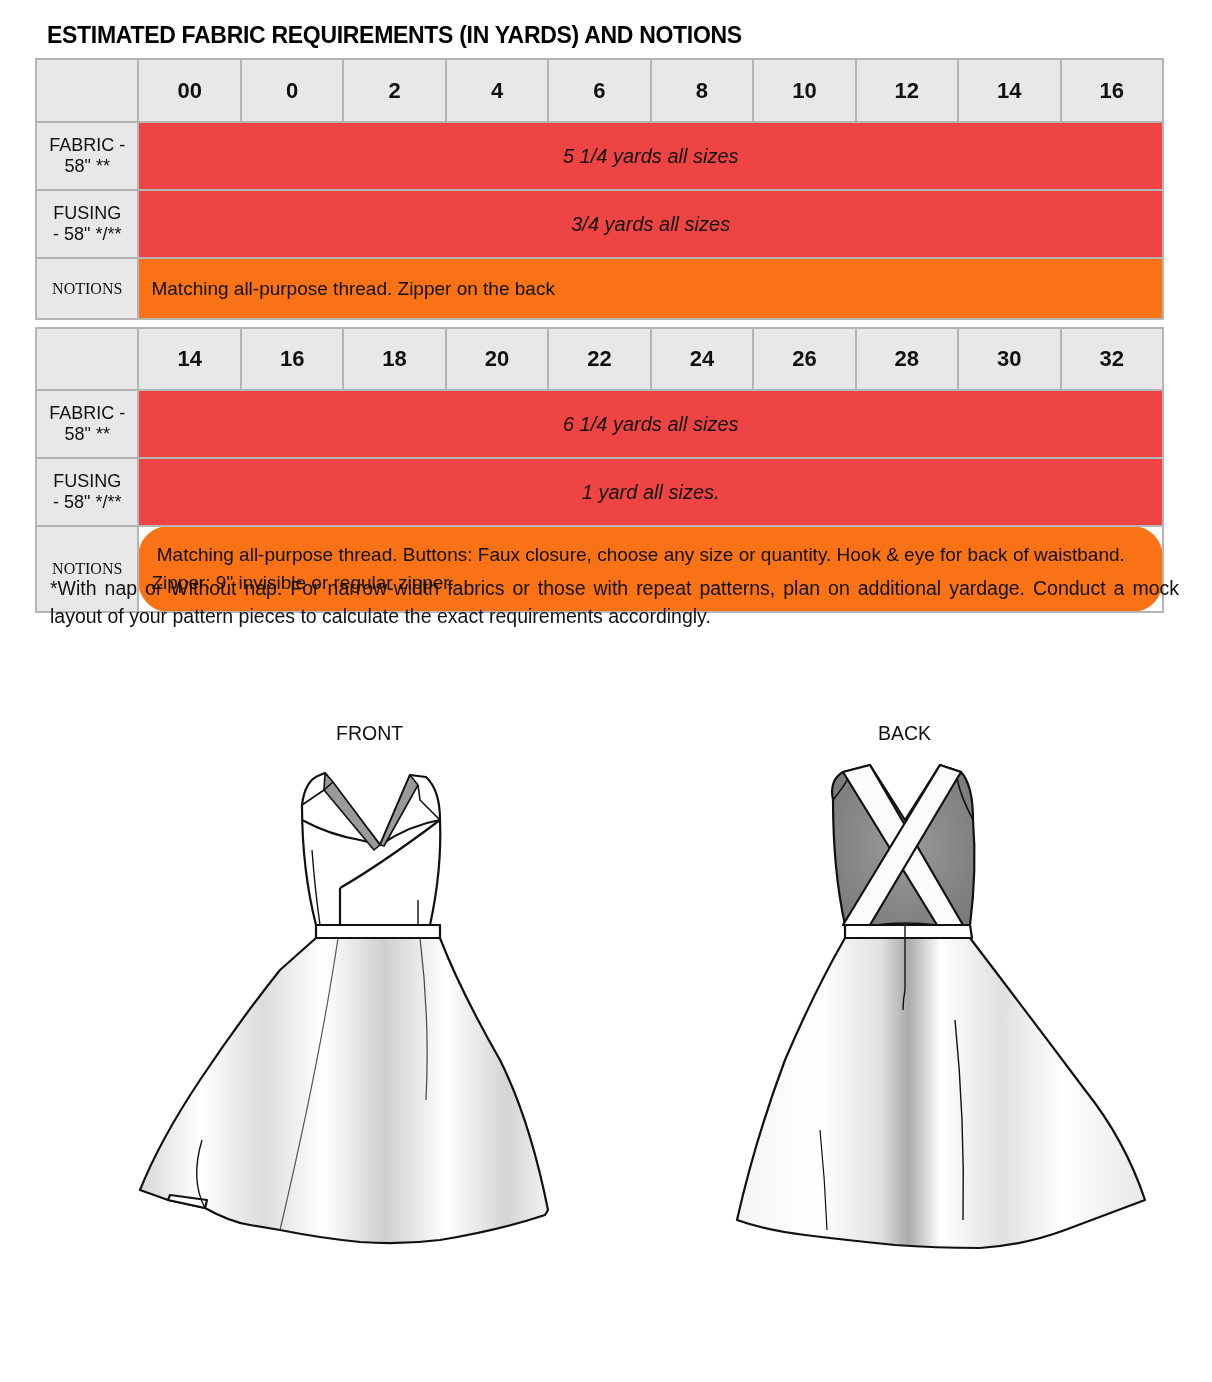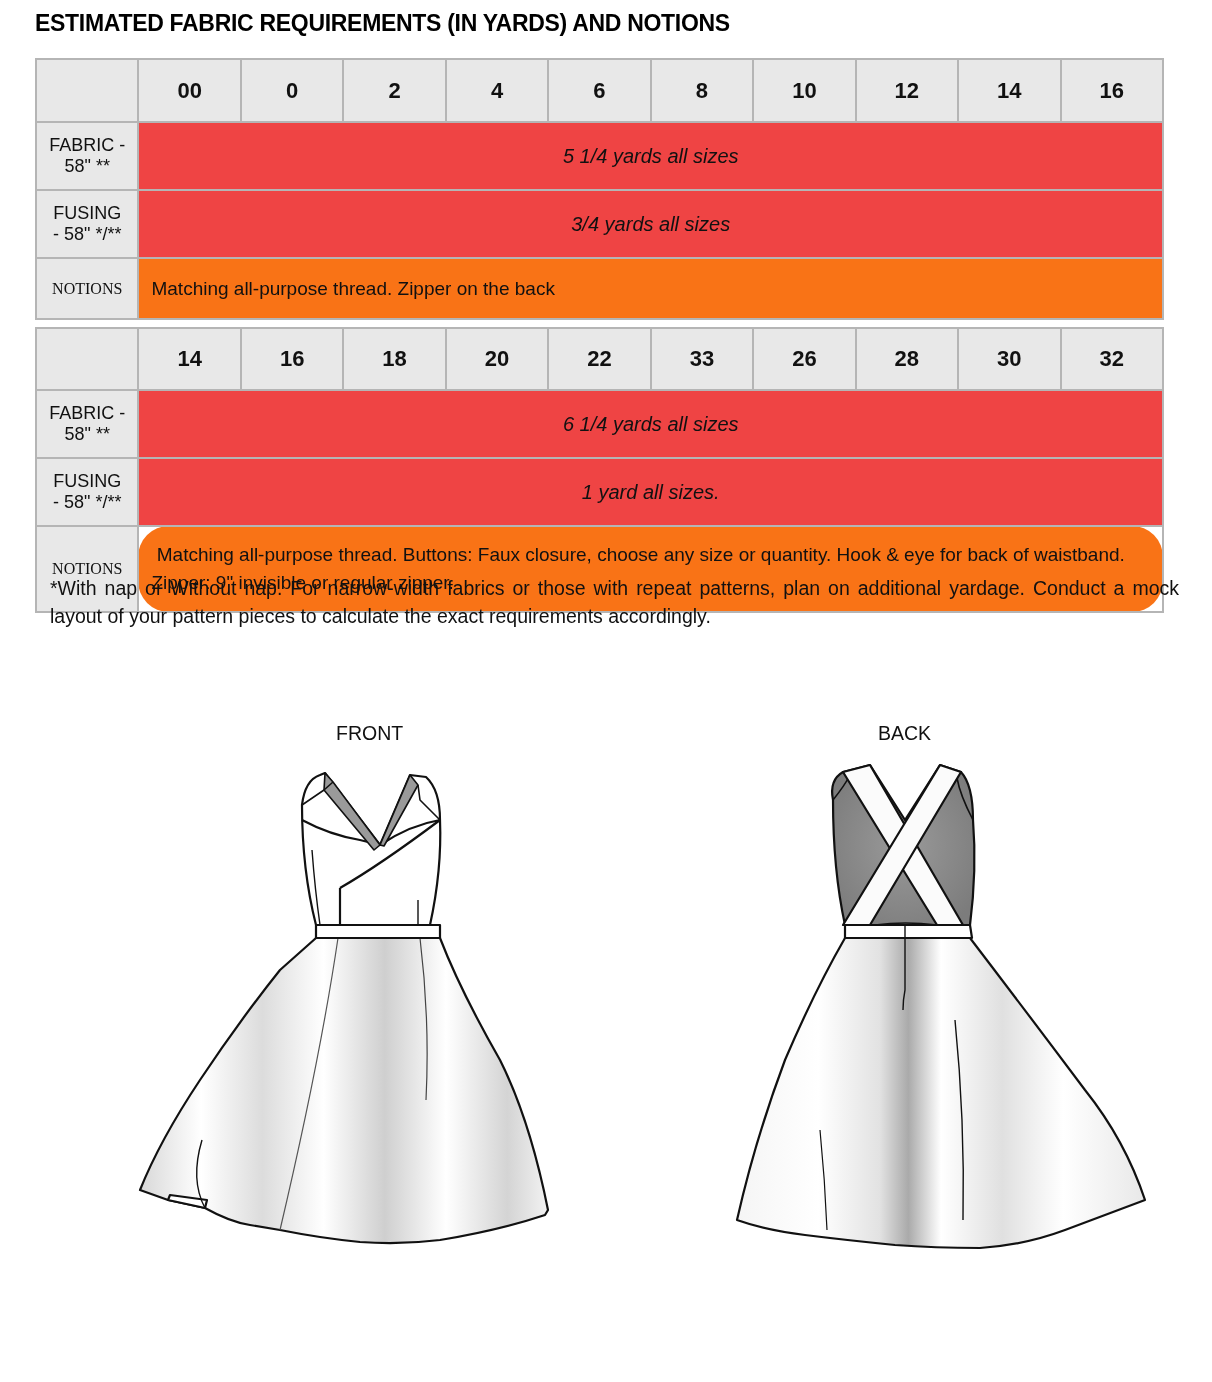--- a/index.html
+++ b/index.html
@@ -1,19 +1,19 @@
 <!DOCTYPE html>
 <html><head>
 <meta charset="utf-8">
 <style>
   html, body { margin: 0; padding: 0; background: #ffffff; }
   body { width: 1212px; height: 1382px; position: relative; overflow: hidden;
          font-family: "Liberation Sans", sans-serif; color: #111; }
   .title { position: absolute; left: 35px; top: 10px; font-size: 23px; font-weight: bold;
-           letter-spacing: -0.3px; margin: 0; color: #000; }
+           letter-spacing: -0.3px; margin: 12px; color: #000; }
   table.req { position: absolute; left: 35px; width: 1129px; border-collapse: collapse;
               table-layout: fixed; }
   table.req td { border: 2px solid #b5b5b5; padding: 12px; text-align: center; color: #111; }
   table.req td.lab { background: #e8e8e8; font-size: 18px; width: 244px; }
   table.req td.lab.small { font-size: 16px; font-family: Liberation Serif, serif; }
   table.req td.size { background: #e8e8e8; font-weight: bold; font-size: 22px; height: 38px; }
   table.req td.corner { background: #e8e8e8; }
   table.req td.val { background: #ef4444; font-size: 20px; font-style: italic; }
   table.req td.notes { background: #f97316; font-size: 19px; text-align: left; line-height: 28px; }
   #t1 { top: 58px; }
@@ -70,21 +70,21 @@
 
 <table class="req" id="t2">
   <tbody>
       <tr class="r1">
     <td class="corner"></td>
     <td class="size">14</td>
     <td class="size">16</td>
     <td class="size">18</td>
     <td class="size">20</td>
     <td class="size">22</td>
-    <td class="size">33</td>
+    <td class="size">24</td>
     <td class="size">26</td>
     <td class="size">28</td>
     <td class="size">30</td>
     <td class="size">32</td>
   </tr>
   <tr class="r1">
     <td class="lab">FABRIC - 58" **</td>
     <td class="val" colspan="10">6 1/4 yards all sizes</td>
   </tr>
   <tr class="r2">

